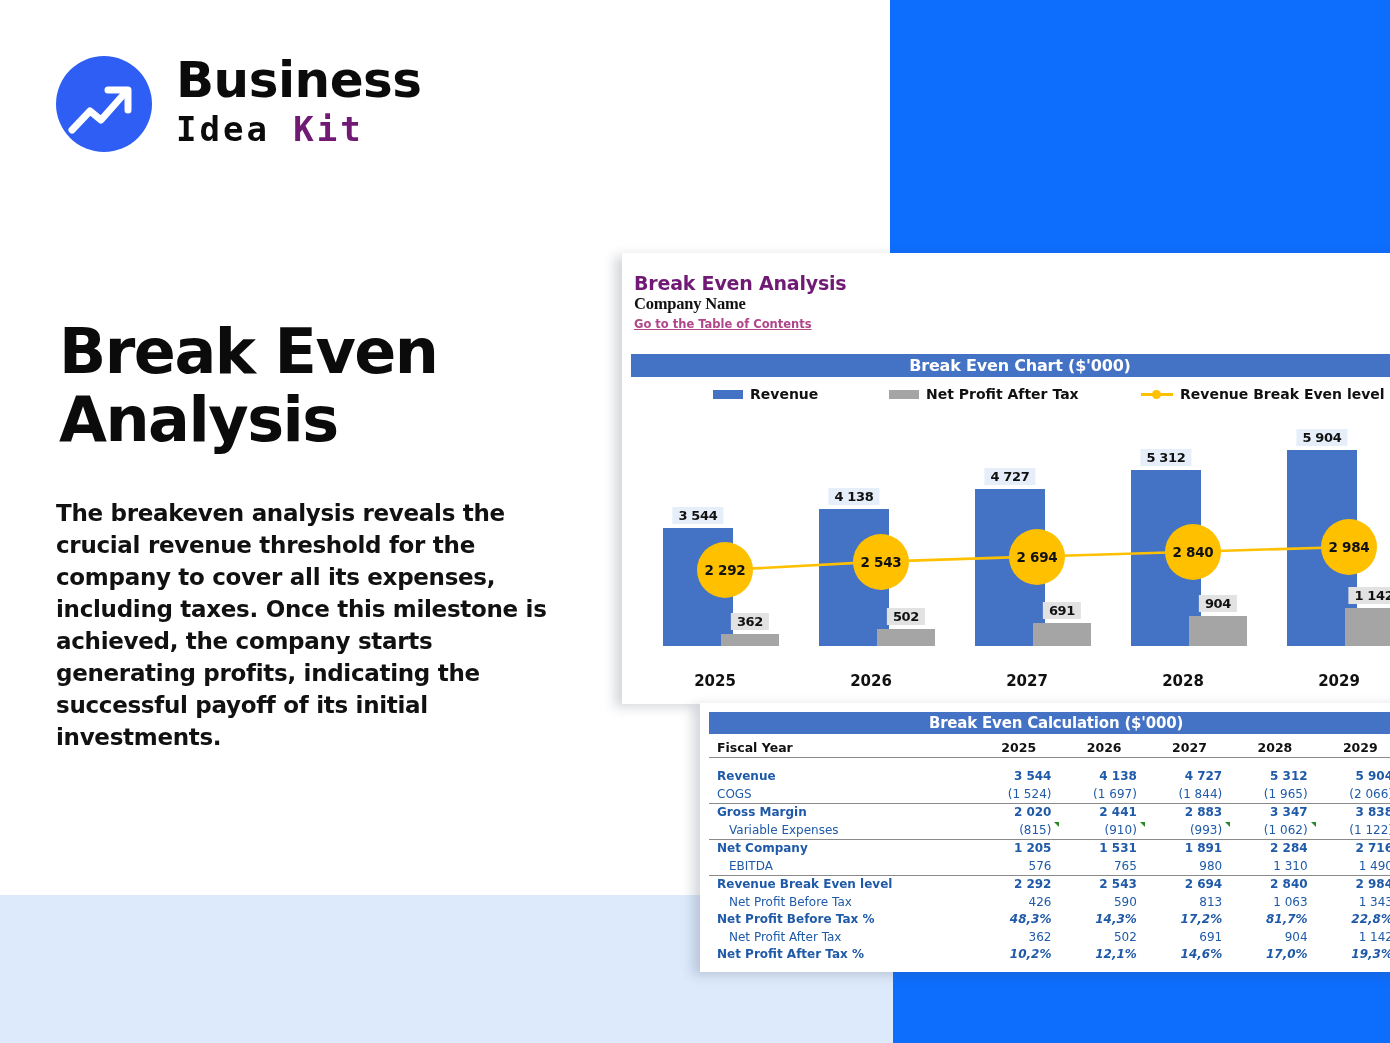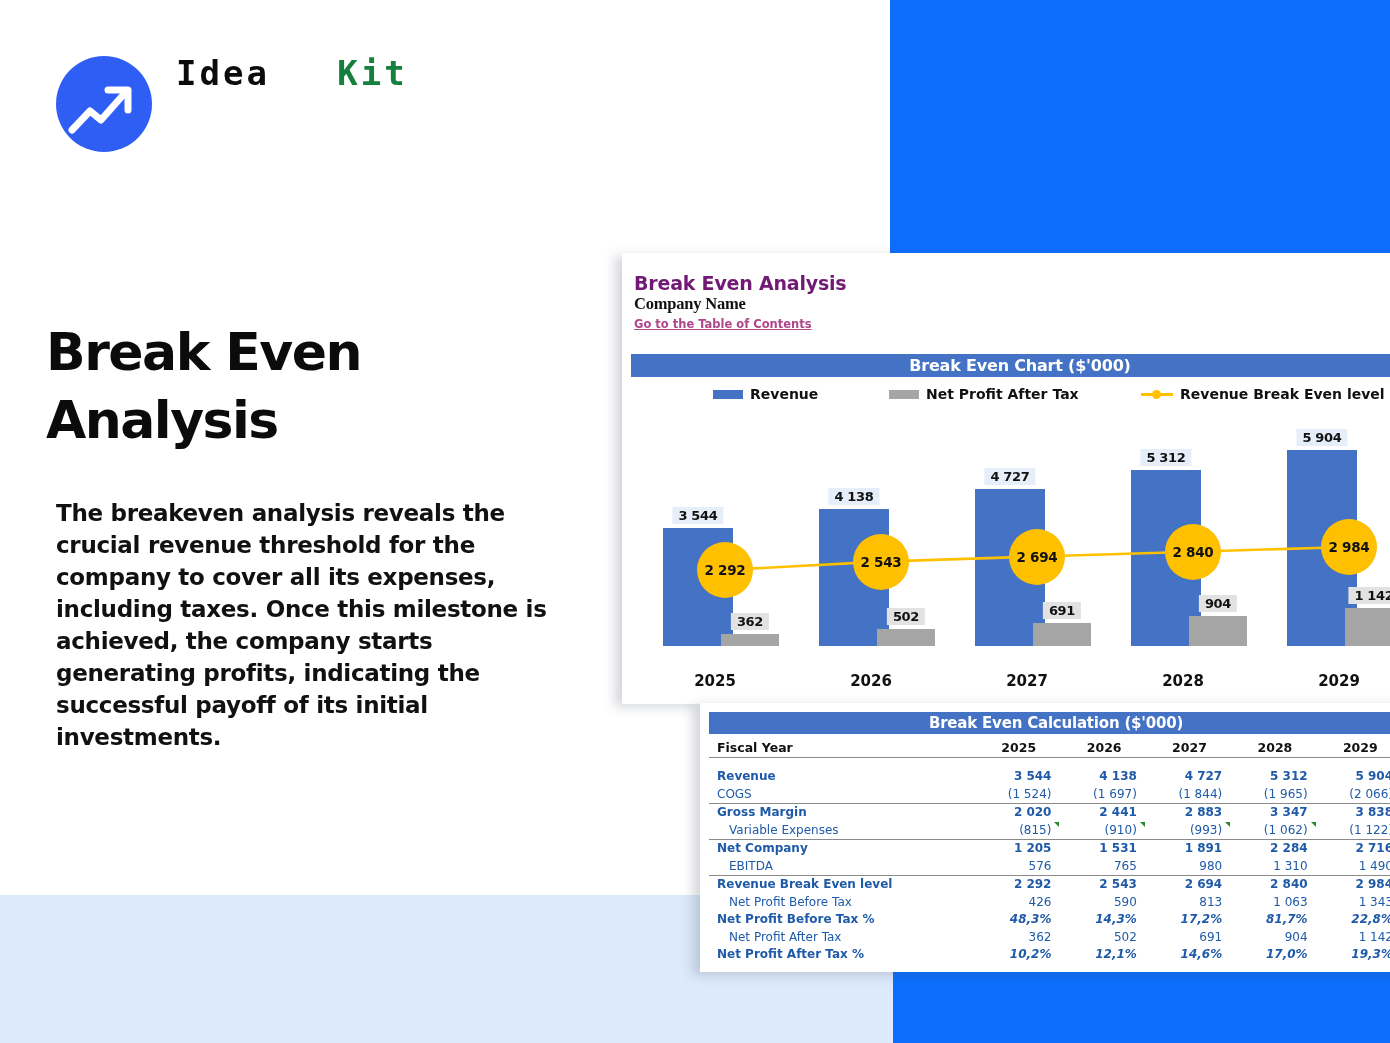--- a/index.html
+++ b/index.html
@@ -77,31 +77,31 @@
   }
   .logo-idea-kit {
     font-family: "DejaVu Sans Mono", monospace;
     font-weight: bold;
     font-size: 34px;
     line-height: 42px;
     letter-spacing: 3px;
     color: #0b0b0b;
     white-space: nowrap;
   }
-  .logo-kit { color: #15803d; margin-left: 44px; }
+  .logo-kit { color: #701a75; }
 
   
   .page-title {
     position: absolute;
-    left: 46px;
+    left: 59px;
     top: 318px;
     width: 520px;
     font-family: "DejaVu Sans", sans-serif;
     font-weight: bold;
-    font-size: 52px;
+    font-size: 62px;
     line-height: 68px;
     letter-spacing: -1.5px;
     color: #0b0b0b;
   }
   .page-body {
     position: absolute;
     left: 56px;
     top: 497px;
     width: 495px;
     font-family: "DejaVu Sans", sans-serif;
@@ -384,20 +384,21 @@
 <div class="bg-panel-bottom-right"></div>
 
 <div class="logo">
   <div class="logo-mark">
     <svg width="96" height="96" viewBox="0 0 96 96" aria-hidden="true">
       <path d="M16 74 L34 55 L45 64 L68 38" stroke="#ffffff" stroke-width="7" fill="none" stroke-linecap="round" stroke-linejoin="round"></path>
       <path d="M52 34 L72 34 L72 54" stroke="#ffffff" stroke-width="7" fill="none" stroke-linecap="round" stroke-linejoin="round"></path>
     </svg>
   </div>
   <div class="logo-words">
+    <div class="logo-business">Business</div>
     <div class="logo-idea-kit"><span>Idea </span><span class="logo-kit">Kit</span></div>
   </div>
 </div>
 
 <div class="page-title">Break Even<br>Analysis</div>
 <div class="page-body">The breakeven analysis reveals the crucial revenue threshold for the company to cover all its expenses, including taxes. Once this milestone is achieved, the company starts generating profits, indicating the successful payoff of its initial investments.</div>
 
 <div class="sheet-card chart-card">
   <div class="sheet-title">Break Even Analysis</div>
   <div class="sheet-company">Company Name</div>

